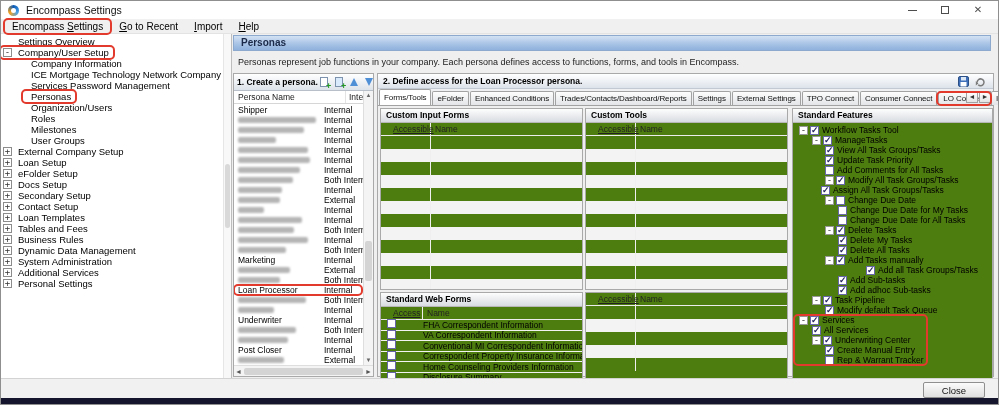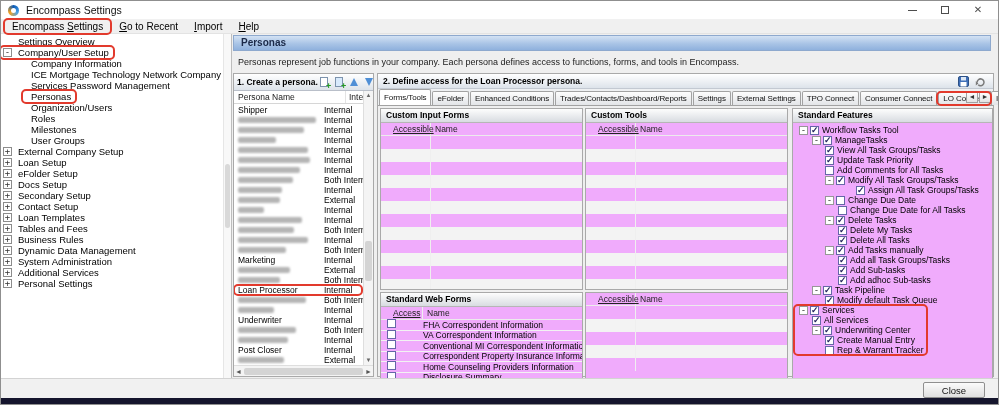--- a/index.html
+++ b/index.html
@@ -99,21 +99,21 @@
     padding-left:1px;position:relative;}
   .tab{font-size:8px;letter-spacing:-0.1px;padding:0 4px;height:14px;line-height:13px;white-space:nowrap;
     border:1px solid #a2a2a2;border-bottom:none;border-radius:2px 2px 0 0;margin-right:1px;
     background:linear-gradient(#fdfdfd,#e3e5e8);color:#111;}
   .tab.selected{background:#fff;height:16px;line-height:15px;z-index:2;position:relative;}
   .tab-scroll{position:absolute;right:2px;bottom:2px;display:flex;gap:1px;}
   .tsb{width:12px;height:12px;border:1px solid #a2a2a2;background:linear-gradient(#fff,#e4e4e4);
     font-size:7px;line-height:10px;text-align:center;color:#333;}
 
   .p2-body{position:absolute;top:32px;left:0;right:0;bottom:0;background:#efefef;}
-  .section{position:absolute;background:#f0abfc;border:1px solid #a9a9a9;overflow:hidden;}
+  .section{position:absolute;background:#4d7c0f;border:1px solid #a9a9a9;overflow:hidden;}
   .sec-cif{left:2px;top:2px;width:203px;height:182px;}
   .sec-ct{left:207px;top:2px;width:203px;height:182px;}
   .sec-swf{left:2px;top:186px;width:203px;height:89px;}
   .sec-gct{left:207px;top:186px;width:203px;height:89px;}
   .sec-sf{left:414px;top:2px;width:201px;height:273px;}
   .sec-header{height:14px;background:linear-gradient(#fdfdfd,#d8dce1);border-bottom:1px solid #b6b6b6;
     font-size:8.5px;font-weight:bold;padding:1px 5px 0;}
   .sec-cols{display:flex;height:13px;font-size:8.5px;color:#222;align-items:center;border-bottom:1px solid #ececec;}
   .sec-col-a{width:50px;padding-left:12px;border-right:1px solid #efefef;height:100%;display:flex;align-items:center;text-decoration:underline;}
   .sec-col-b{flex:1;padding-left:4px;}
@@ -656,52 +656,56 @@
               </div>
               <div class="sf-row" style="padding-left: 32px;">
                 <span class="cb"></span>
                 <span>Add Comments for All Tasks</span>
               </div>
               <div class="sf-row" style="padding-left: 32px;">
                 <span class="sf-exp">-</span>
                 <span class="cb checked"></span>
                 <span>Modify All Task Groups/Tasks</span>
               </div>
-              <div class="sf-row" style="padding-left: 63px;">
+              <div class="sf-row" style="padding-left: 28px;">
                 <span class="cb checked"></span>
                 <span>Assign All Task Groups/Tasks</span>
               </div>
               <div class="sf-row" style="padding-left: 32px;">
                 <span class="sf-exp">-</span>
                 <span class="cb"></span>
                 <span>Change Due Date</span>
               </div>
               <div class="sf-row" style="padding-left: 45px;">
                 <span class="cb"></span>
+                <span>Change Due Date for My Tasks</span>
+              </div>
+              <div class="sf-row" style="padding-left: 45px;">
+                <span class="cb"></span>
                 <span>Change Due Date for All Tasks</span>
               </div>
               <div class="sf-row" style="padding-left: 32px;">
                 <span class="sf-exp">-</span>
                 <span class="cb checked"></span>
                 <span>Delete Tasks</span>
               </div>
               <div class="sf-row" style="padding-left: 45px;">
                 <span class="cb checked"></span>
                 <span>Delete My Tasks</span>
               </div>
               <div class="sf-row" style="padding-left: 45px;">
                 <span class="cb checked"></span>
                 <span>Delete All Tasks</span>
               </div>
               <div class="sf-row" style="padding-left: 32px;">
                 <span class="sf-exp">-</span>
                 <span class="cb checked"></span>
                 <span>Add Tasks manually</span>
               </div>
-              <div class="sf-row" style="padding-left: 45px;">
+              <div class="sf-row" style="padding-left: 45px; margin-left: 28px;">
                 <span class="cb checked"></span>
                 <span>Add all Task Groups/Tasks</span>
               </div>
               <div class="sf-row" style="padding-left: 45px;">
                 <span class="cb checked"></span>
                 <span>Add Sub-tasks</span>
               </div>
               <div class="sf-row" style="padding-left: 45px;">
                 <span class="cb checked"></span>
                 <span>Add adhoc Sub-tasks</span>

